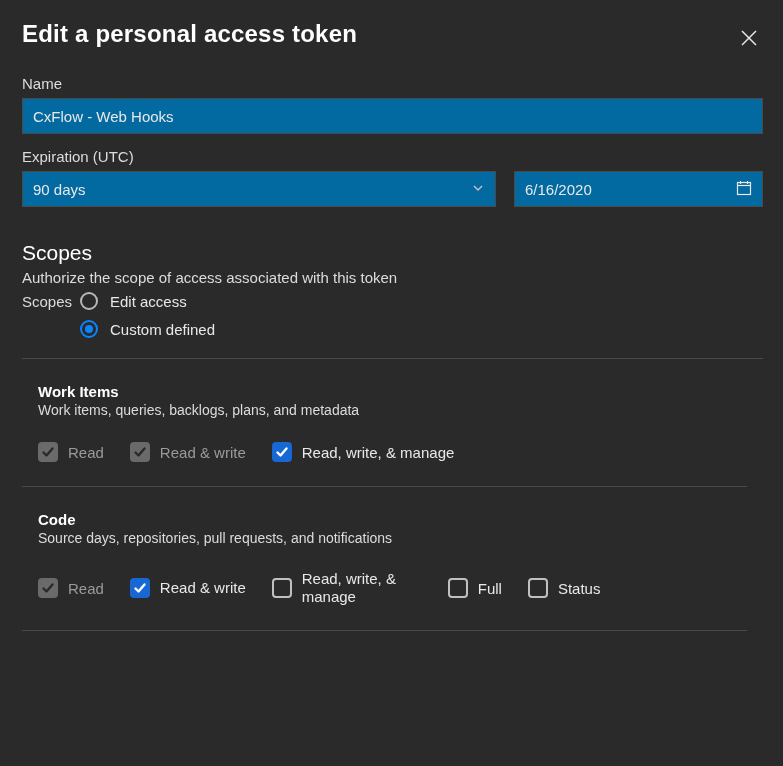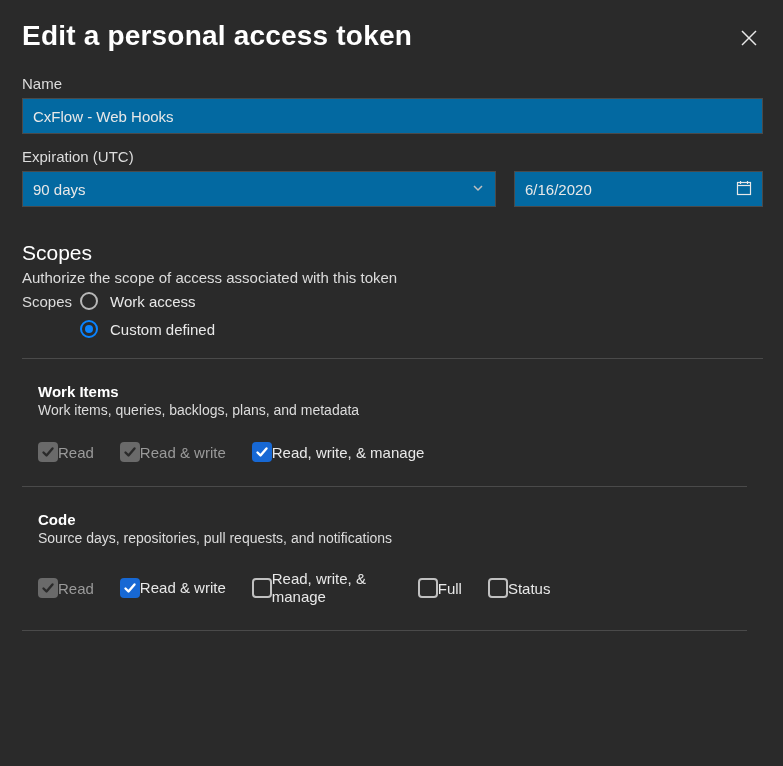--- a/index.html
+++ b/index.html
@@ -17,21 +17,21 @@
     height: 766px;
     padding: 20px 20px 0 22px;
     position: relative;
   }
   .header {
     display: flex;
     justify-content: space-between;
     align-items: flex-start;
   }
   .title {
-    font-size: 28px;
+    font-size: 24px;
     font-weight: 600;
     color: #ffffff;
     letter-spacing: 0.2px;
   }
   .close-btn {
     background: none;
     border: none;
     cursor: pointer;
     padding: 4px;
     margin-top: 4px;
@@ -132,20 +132,21 @@
   .perm-row {
     display: flex;
     gap: 26px;
     margin-top: 24px;
     align-items: center;
     flex-wrap: nowrap;
   }
   .perm {
     display: flex;
     align-items: center;
+    gap: 10px;
   }
   .cb {
     width: 20px; height: 20px; border-radius: 4px;
     display: flex; align-items: center; justify-content: center;
     flex-shrink: 0;
   }
   .cb.empty { border: 2px solid #c0c0c0; background: transparent; }
   .cb.disabled { background: #6a6a6a; }
   .cb.active  { background: #1768d4; }
   .cb svg { stroke: #fff; }
@@ -210,21 +211,21 @@
     </div>
   </div>
 
   <div class="scopes-title">Scopes</div>
   <div class="scopes-sub">Authorize the scope of access associated with this token</div>
 
   <div class="radio-row">
     <span class="scopes-label-inline">Scopes</span>
     <div class="radio-wrap">
       <span class="radio"></span>
-      <span class="radio-label">Work access</span>
+      <span class="radio-label">Edit access</span>
     </div>
   </div>
   <div class="radio-row" style="margin-top:10px">
     <span class="scopes-label-inline"></span>
     <div class="radio-wrap">
       <span class="radio checked"></span>
       <span class="radio-label">Custom defined</span>
     </div>
   </div>
 

